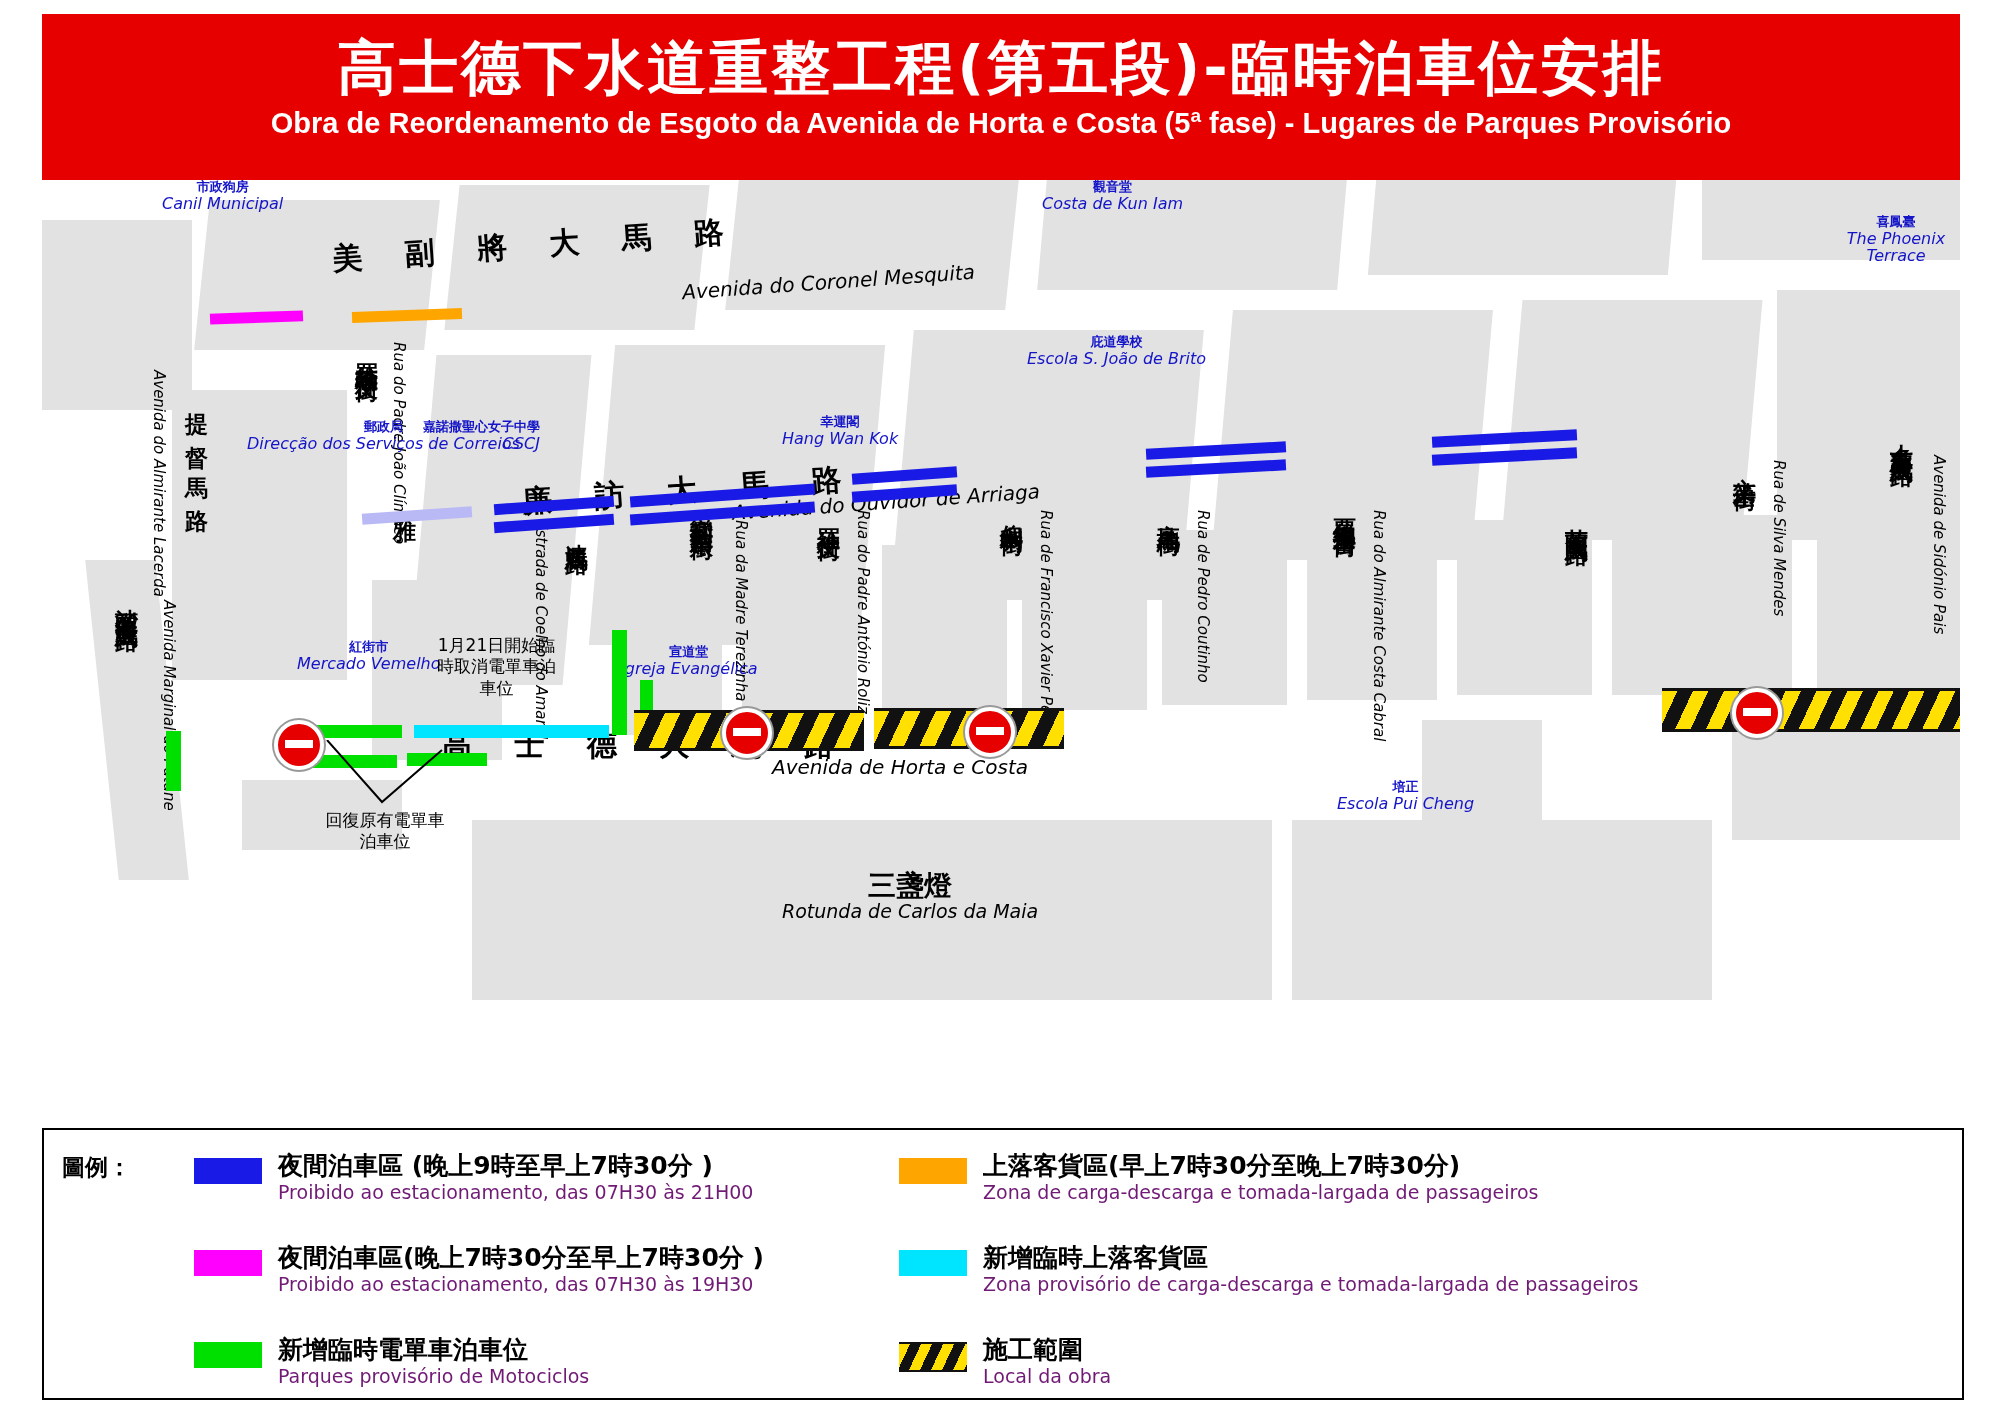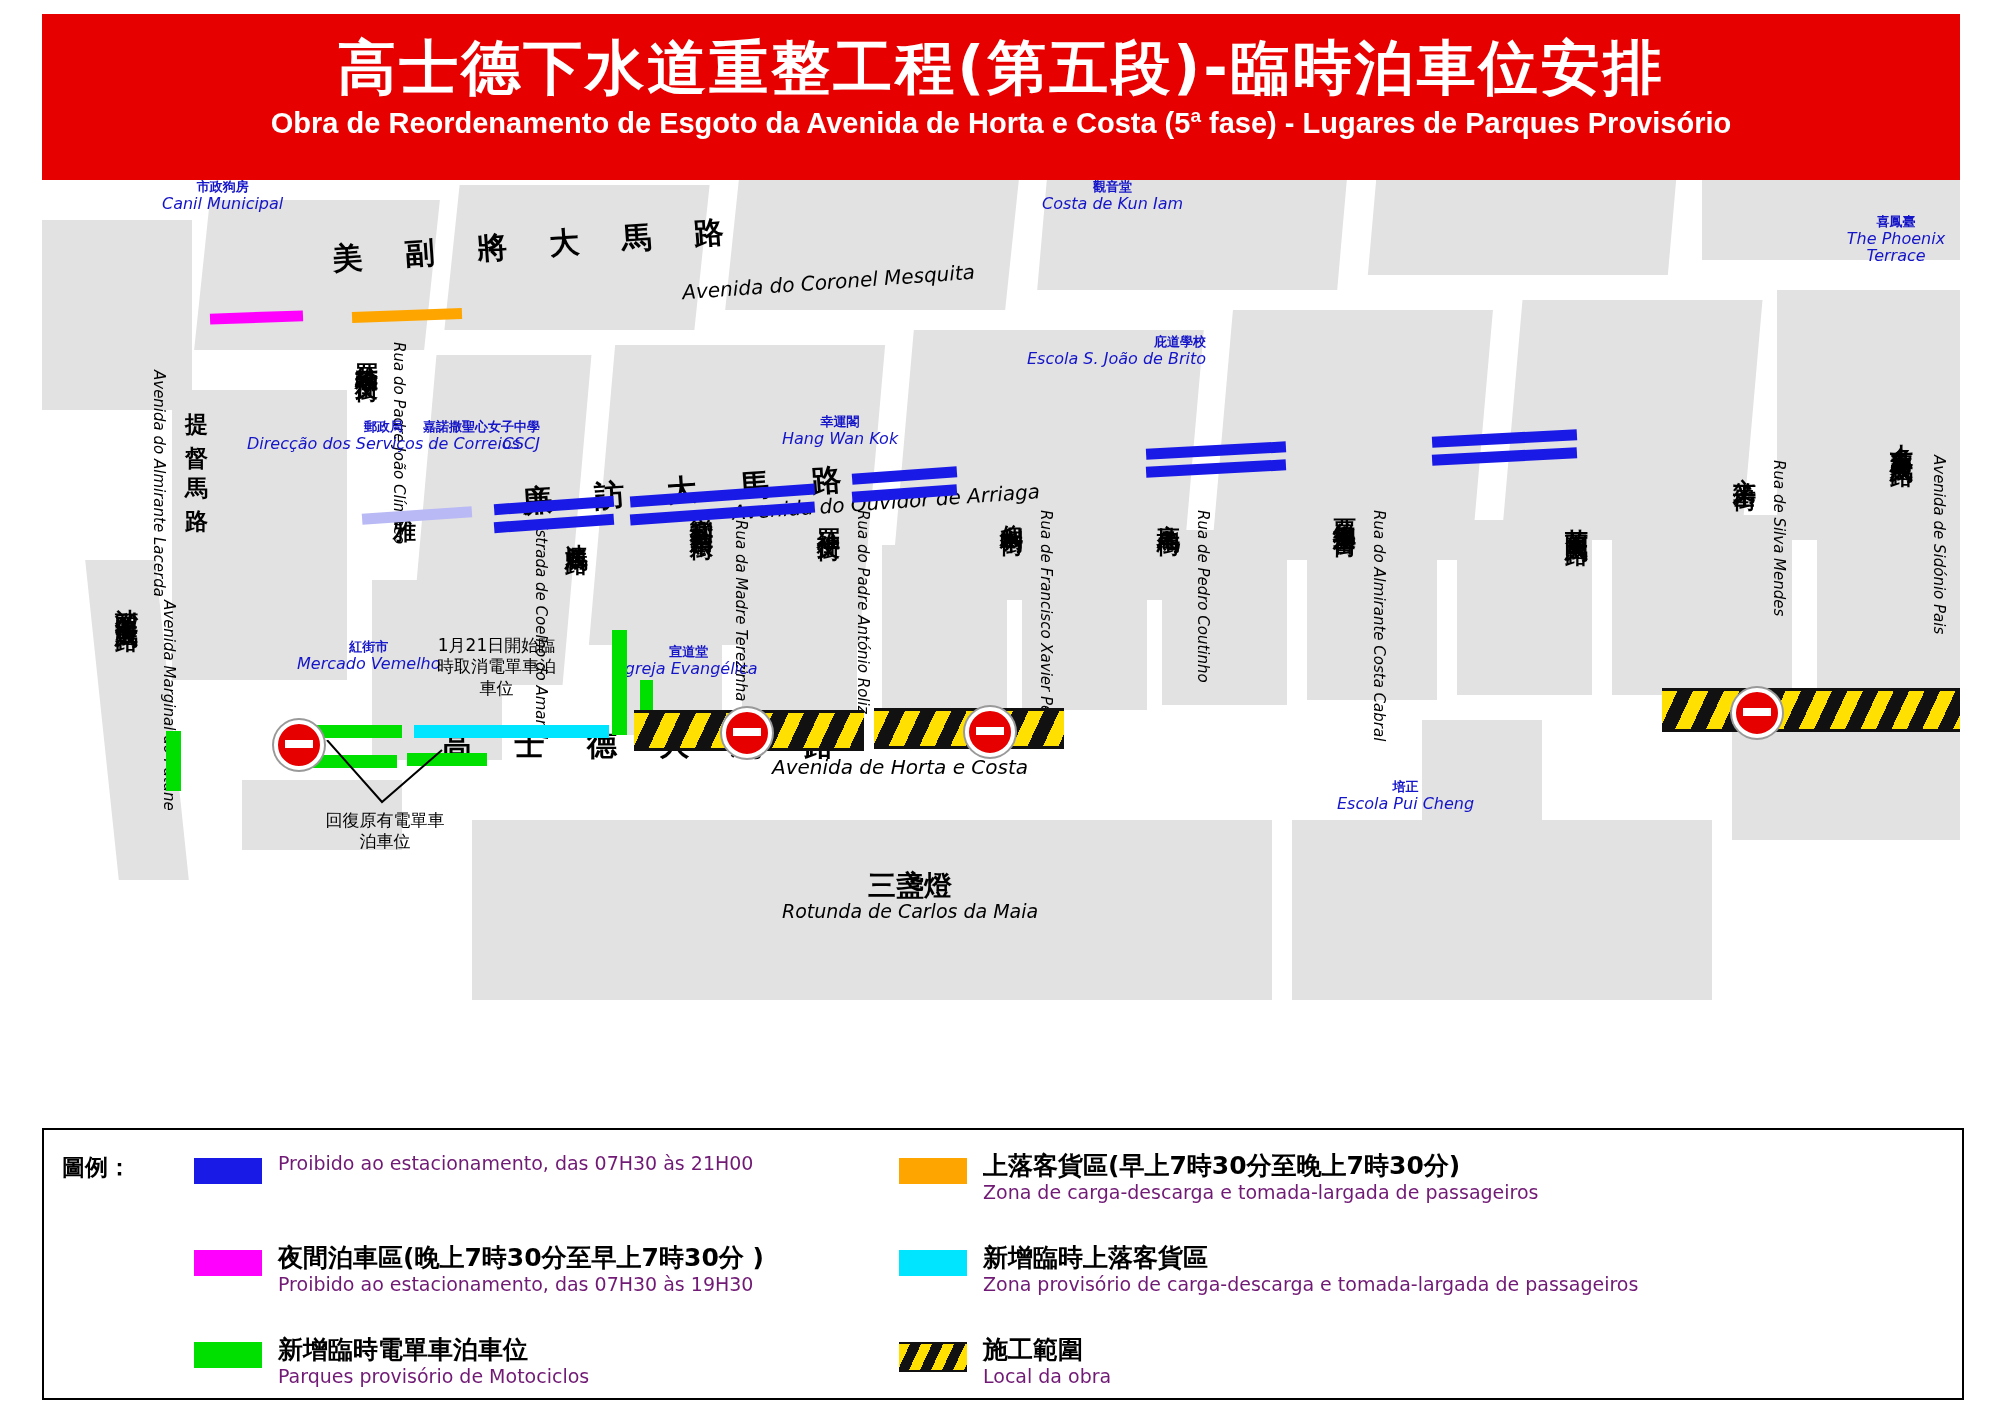--- a/index.html
+++ b/index.html
@@ -152,21 +152,21 @@
     <span class="p">Canil Municipal</span>
   </div>
   <div class="lbl" style="left:1000px;top:0px;text-align:center;">
     <span class="z">觀音堂</span>
     <span class="p">Costa de Kun Iam</span>
   </div>
   <div class="lbl" style="left:1790px;top:35px;text-align:center;">
     <span class="z">喜鳳臺</span>
     <span class="p">The Phoenix Terrace</span>
   </div>
-  <div class="lbl" style="left:985px;top:155px;text-align:right;">
+  <div class="lbl" style="left:985px;top:155px;text-align:center;">
     <span class="z">庇道學校</span>
     <span class="p">Escola S. João de Brito</span>
   </div>
   <div class="lbl" style="left:205px;top:240px;text-align:center;">
     <span class="z">郵政局</span>
     <span class="p">Direcção dos Serviços de Correios</span>
   </div>
   <div class="lbl" style="left:378px;top:240px;text-align:right;width:120px;">
     <span class="z">嘉諾撒聖心女子中學</span>
     <span class="p">CSCJ</span>
@@ -235,20 +235,21 @@
   </svg>
 
 </div>
 
 <div id="legend">
   <div class="title">圖例：</div>
 
   <div class="lgrow" style="left:150px;top:28px;">
     <div class="lgsw blue"></div>
     <div class="lgtxt">
+      <span class="z">夜間泊車區 (晚上9時至早上7時30分 )</span>
       <span class="p">Proibido ao estacionamento, das 07H30 às 21H00</span>
     </div>
   </div>
 
   <div class="lgrow" style="left:150px;top:120px;">
     <div class="lgsw mag"></div>
     <div class="lgtxt">
       <span class="z">夜間泊車區(晚上7時30分至早上7時30分 )</span>
       <span class="p">Proibido ao estacionamento, das 07H30 às 19H30</span>
     </div>

